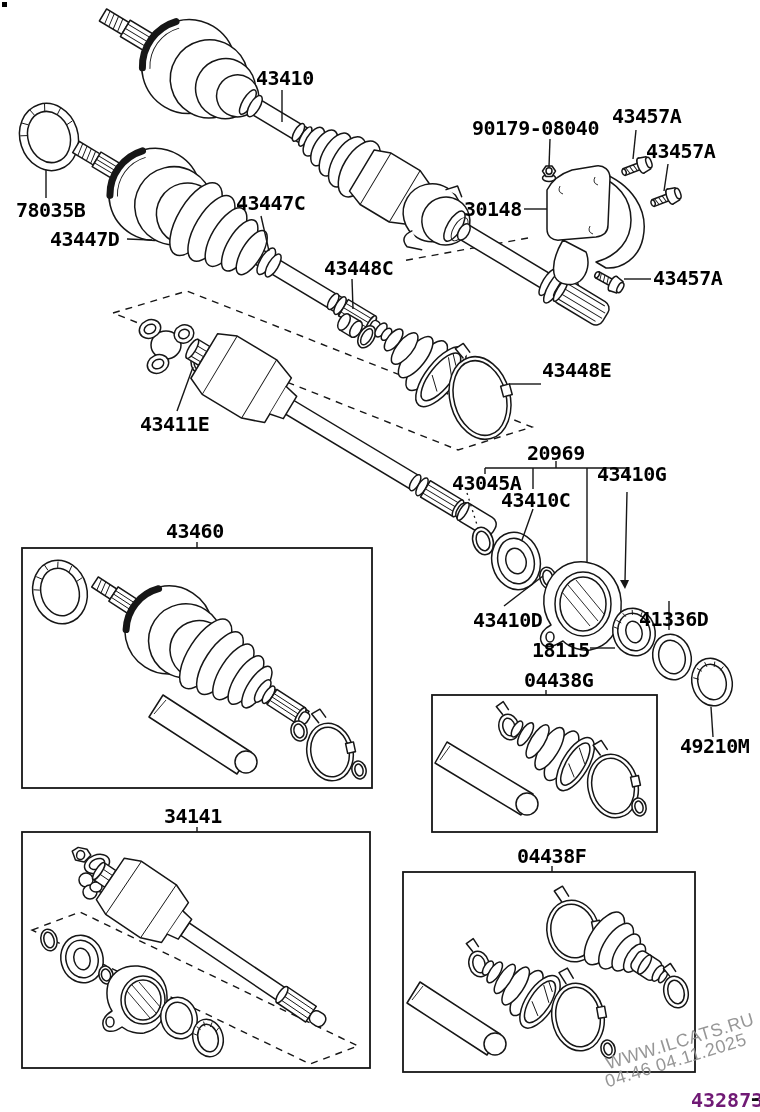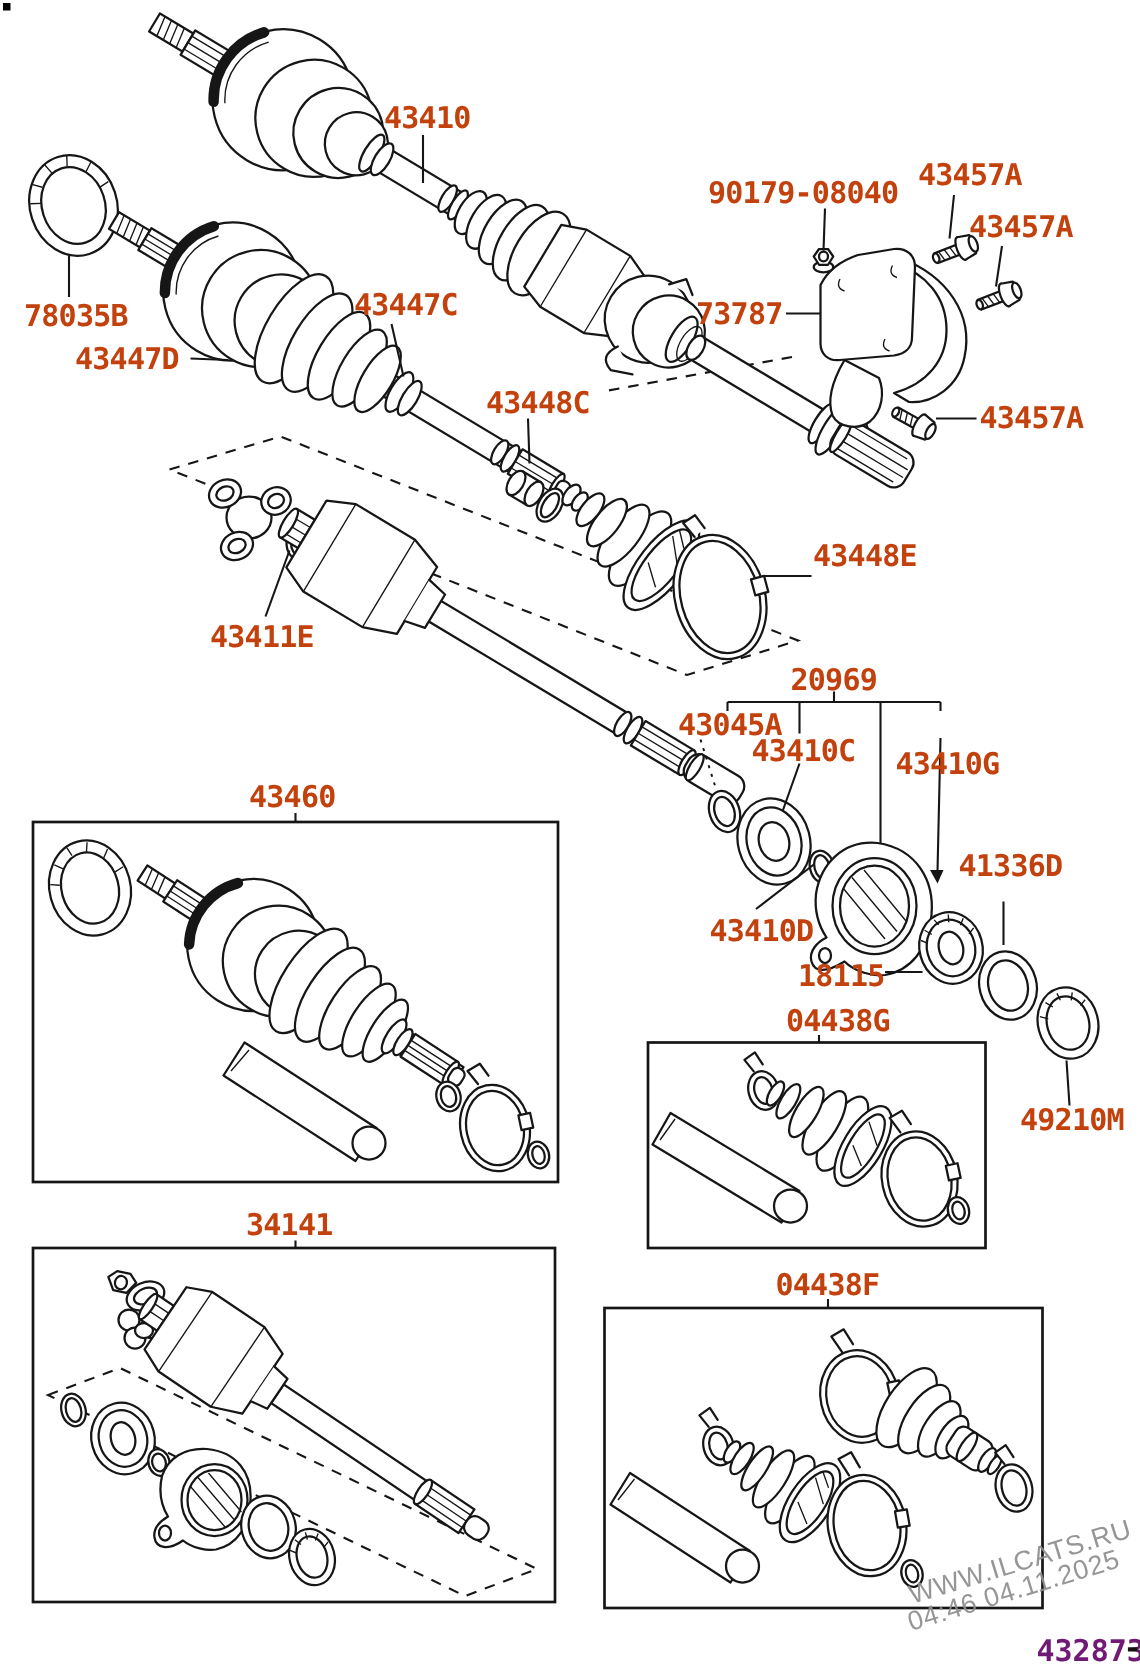--- a/index.html
+++ b/index.html
@@ -1,19 +1,19 @@
 <!DOCTYPE html>
 <html><head>
 <meta charset="utf-8">
 <style>
   html,body{margin:0;padding:0;background:#fff;}
   #stage{position:relative;width:760px;height:1112px;background:#fff;overflow:hidden;
          font-family:"DejaVu Sans Mono",monospace;}
   #art{position:absolute;left:0;top:0;}
-  .lbl{position:absolute;font:700 20px "DejaVu Sans Mono",monospace;color:#c2410c;
+  .lbl{position:absolute;font:700 20px "DejaVu Sans Mono",monospace;color:#000000;
        white-space:nowrap;letter-spacing:-0.5px;cursor:pointer;}
   .wm{position:absolute;left:604px;top:1056px;transform:rotate(-17deg);
       transform-origin:0 0;color:#8e8e8e;opacity:.92;
       font:18px/17px "Liberation Sans",sans-serif;letter-spacing:.5px;white-space:nowrap;}
   .wm .l2{margin-left:-6px;}
   .footer-code{position:absolute;left:691px;top:1088px;font:700 20px "DejaVu Sans Mono",monospace;color:#701a75;}
   .footer-dash{position:absolute;left:749px;top:1086px;font:700 20px "DejaVu Sans Mono",monospace;color:#111;}
   .corner{position:absolute;left:2px;top:2px;width:5px;height:5px;background:#000;}
   svg .f{stroke:#161616;stroke-width:1.5;fill:#fff;stroke-linecap:round;stroke-linejoin:round;}
   svg .thin{stroke:#161616;stroke-width:0.9;fill:none;}
@@ -475,34 +475,34 @@
     <path class="lead" d="M197,542 L197,548"></path>
     <path class="lead" d="M197,827 L197,832"></path>
     <path class="lead" d="M552,866 L552,872"></path>
   </g>
 </svg>
 
   <div class="lbl" style="left:256px;top:66px">43410</div>
   <div class="lbl" style="left:472px;top:116px">90179-08040</div>
   <div class="lbl" style="left:612px;top:104px">43457A</div>
   <div class="lbl" style="left:646px;top:139px">43457A</div>
-  <div class="lbl" style="left:464px;top:197px">73787</div>
+  <div class="lbl" style="left:464px;top:197px">30148</div>
   <div class="lbl" style="left:653px;top:266px">43457A</div>
   <div class="lbl" style="left:16px;top:198px">78035B</div>
   <div class="lbl" style="left:236px;top:191px">43447C</div>
   <div class="lbl" style="left:50px;top:227px">43447D</div>
   <div class="lbl" style="left:324px;top:256px">43448C</div>
   <div class="lbl" style="left:542px;top:358px">43448E</div>
   <div class="lbl" style="left:140px;top:412px">43411E</div>
   <div class="lbl" style="left:527px;top:441px">20969</div>
   <div class="lbl" style="left:452px;top:471px">43045A</div>
   <div class="lbl" style="left:501px;top:488px">43410C</div>
-  <div class="lbl" style="left:597px;top:497px">43410G</div>
+  <div class="lbl" style="left:597px;top:462px">43410G</div>
   <div class="lbl" style="left:166px;top:519px">43460</div>
-  <div class="lbl" style="left:639px;top:565px">41336D</div>
+  <div class="lbl" style="left:639px;top:607px">41336D</div>
   <div class="lbl" style="left:473px;top:608px">43410D</div>
   <div class="lbl" style="left:532px;top:638px">18115</div>
   <div class="lbl" style="left:524px;top:668px">04438G</div>
   <div class="lbl" style="left:680px;top:734px">49210M</div>
   <div class="lbl" style="left:164px;top:804px">34141</div>
   <div class="lbl" style="left:517px;top:844px">04438F</div>
 
   <div class="wm">
     <div class="l1">WWW.ILCATS.RU</div>
     <div class="l2">04:46 04.11.2025</div>

